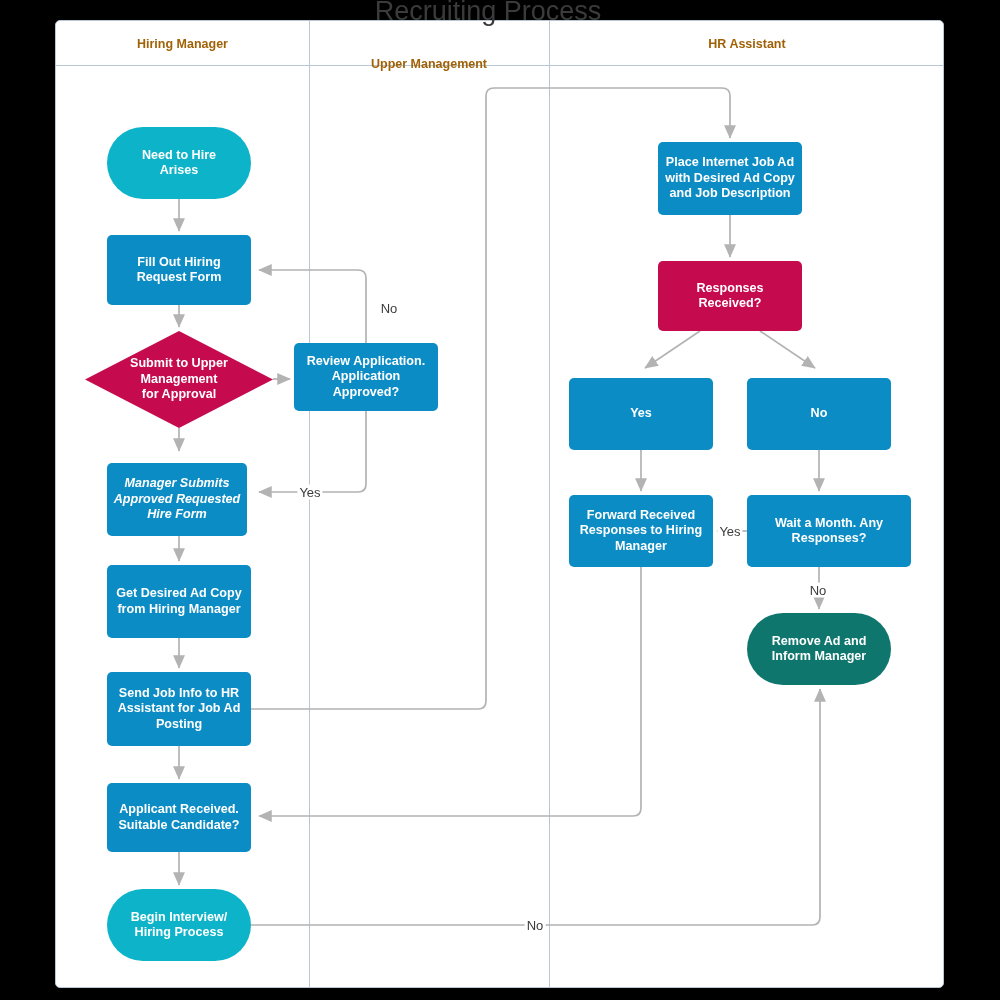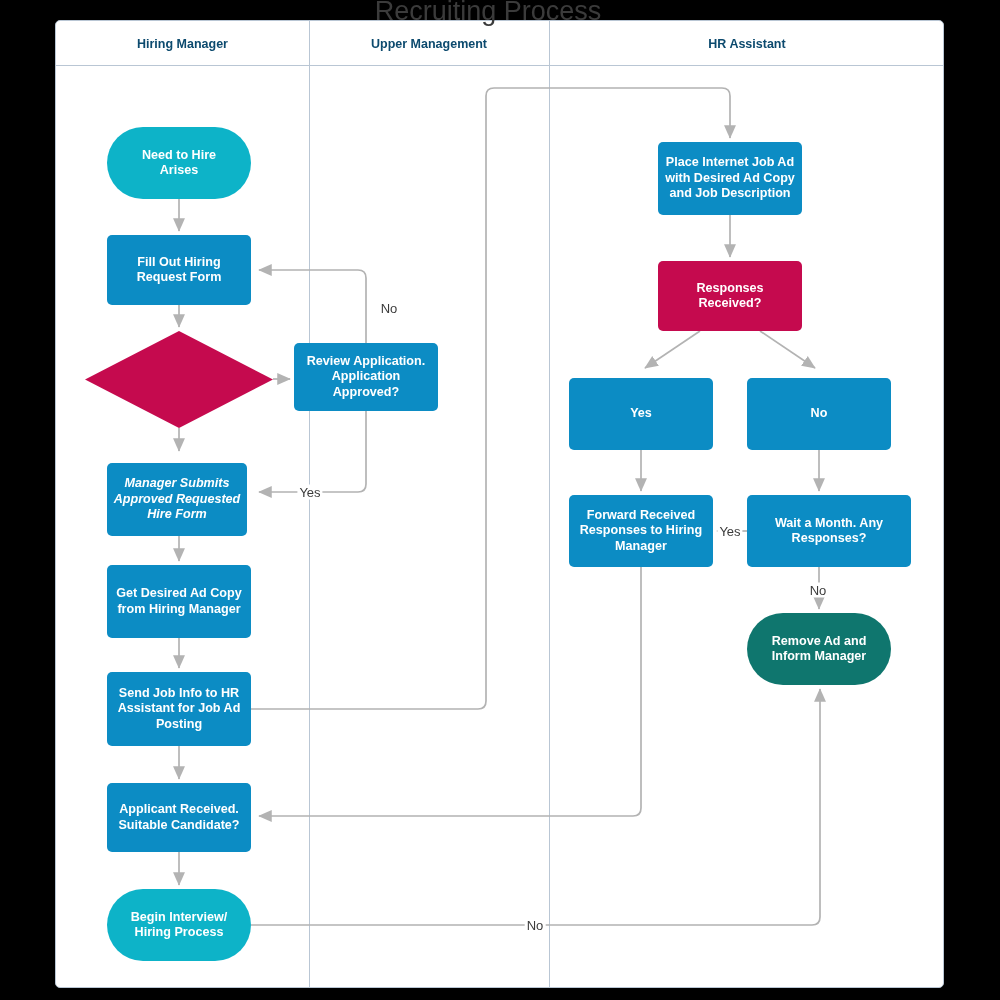--- a/index.html
+++ b/index.html
@@ -3,21 +3,21 @@
 <meta charset="utf-8">
 <title>Recruiting Process</title>
 <style>
   html,body{margin:0;padding:0;background:#000;}
   body{width:1000px;height:1000px;font-family:"Liberation Sans",sans-serif;}
   #stage{position:relative;width:1000px;height:1000px;overflow:hidden;background:#000;}
   #frame{position:absolute;left:55px;top:20px;width:889px;height:968px;background:#ffffff;
          border:1px solid #b9c6d4;border-radius:5px;box-sizing:border-box;}
   #headerRow{position:absolute;left:0;top:0;width:100%;height:45px;border-bottom:1px solid #b9c6d4;box-sizing:border-box;}
   .lane-div{position:absolute;top:0;width:1px;height:100%;background:#b9c6d4;}
-  .lane-title{position:absolute;top:16px;font-size:12.5px;font-weight:bold;color:#0c4a6e;
+  .lane-title{position:absolute;top:16px;font-size:12.5px;font-weight:bold;color:#a16207;
               text-align:center;white-space:nowrap;transform:translateX(-50%);}
   #chartTitle{position:absolute;left:0;top:-4px;width:100%;text-align:center;font-size:27px;
               color:#3b3b3b;font-family:"Liberation Sans",sans-serif;font-weight:400;}
   svg#wires{position:absolute;left:0;top:0;width:1000px;height:1000px;pointer-events:none;}
   .node{position:absolute;display:flex;align-items:center;justify-content:center;text-align:center;
         color:#fff;font-weight:bold;font-size:12.6px;line-height:15.5px;padding:2px 6px;box-sizing:border-box;}
   .proc{border-radius:5px;}
   .term{border-radius:48px;}
   .diamond{background:transparent;}
   .diamond .dlabel{position:relative;z-index:2;}
@@ -26,21 +26,21 @@
 </style>
 </head>
 <body>
 
 <div id="stage">
   <div id="frame">
     <div id="headerRow"></div>
     <div class="lane-div" id="divA" style="left: 253px;"></div>
     <div class="lane-div" id="divB" style="left: 493px;"></div>
     <div class="lane-title" id="laneT0" style="left: 126.5px;">Hiring Manager</div>
-    <div class="lane-title" id="laneT1" style="left: 373px;">Upper Management</div>
+    <div class="lane-title" id="laneT1" style="left: 373px; margin-top: 20px;">Upper Management</div>
     <div class="lane-title" id="laneT2" style="left: 691px;">HR Assistant</div>
   </div>
 
   <div id="chartTitle" style="left: 0px; width: 976px;">Recruiting Process</div>
 
   <svg id="wires" viewBox="0 0 1000 1000">
     <defs>
       <marker id="ah" markerWidth="9" markerHeight="9" refX="7.5" refY="4.5" orient="auto">
         <path d="M0,1 L8,4.5 L0,8 z" fill="#b3b3b3"></path>
       </marker>
@@ -75,20 +75,23 @@
 Arises</div>
       </div>
       <div class="node proc" style="left: 107px; top: 235px; width: 144px; height: 70px; background: rgb(12, 140, 196);">
         <div class="dlabel" style="white-space: pre-line;">Fill Out Hiring
 Request Form</div>
       </div>
       <div class="node diamond" style="left: 85px; top: 331px; width: 188px; height: 97px;">
         <svg viewBox="0 0 188 97" width="188" height="97" style="position: absolute; left: 0px; top: 0px;">
           <path d="M94,0 L188,48.5 L94,97 L0,48.5 Z" fill="#C50A4E"></path>
         </svg>
+        <div class="dlabel" style="white-space: pre-line;">Submit to Upper
+Management
+for Approval</div>
       </div>
       <div class="node proc" style="left: 294px; top: 343px; width: 144px; height: 68px; background: rgb(12, 140, 196);">
         <div class="dlabel" style="white-space: pre-line;">Review Application.
 Application
 Approved?</div>
       </div>
       <div class="node proc" style="left: 107px; top: 463px; width: 140px; height: 73px; background: rgb(12, 140, 196); font-style: italic;">
         <div class="dlabel" style="white-space: pre-line;">Manager Submits
 Approved Requested
 Hire Form</div>

